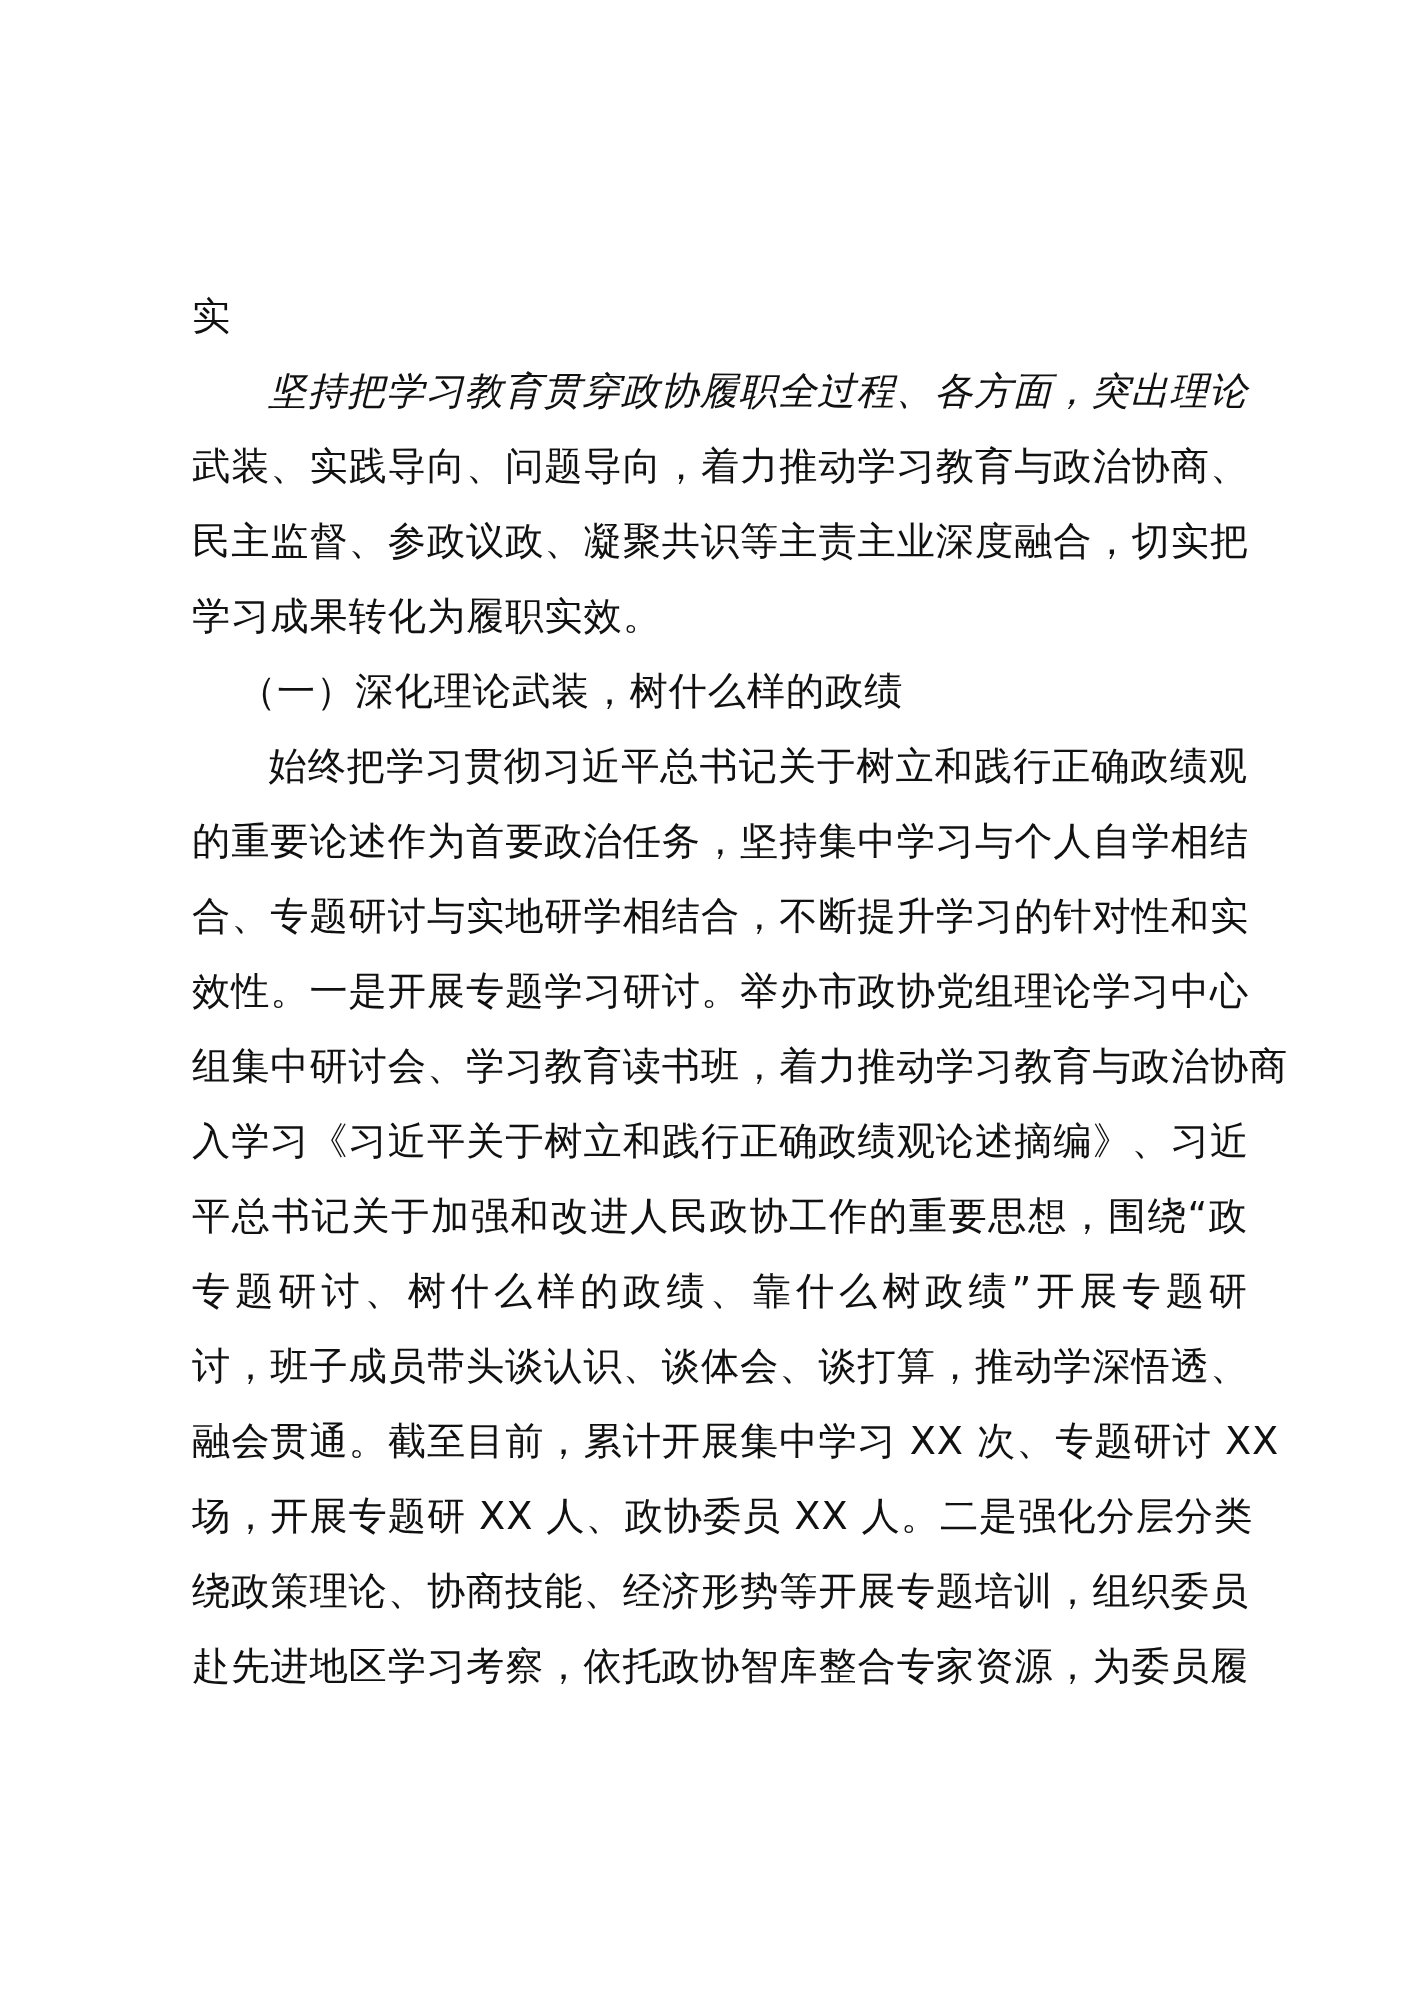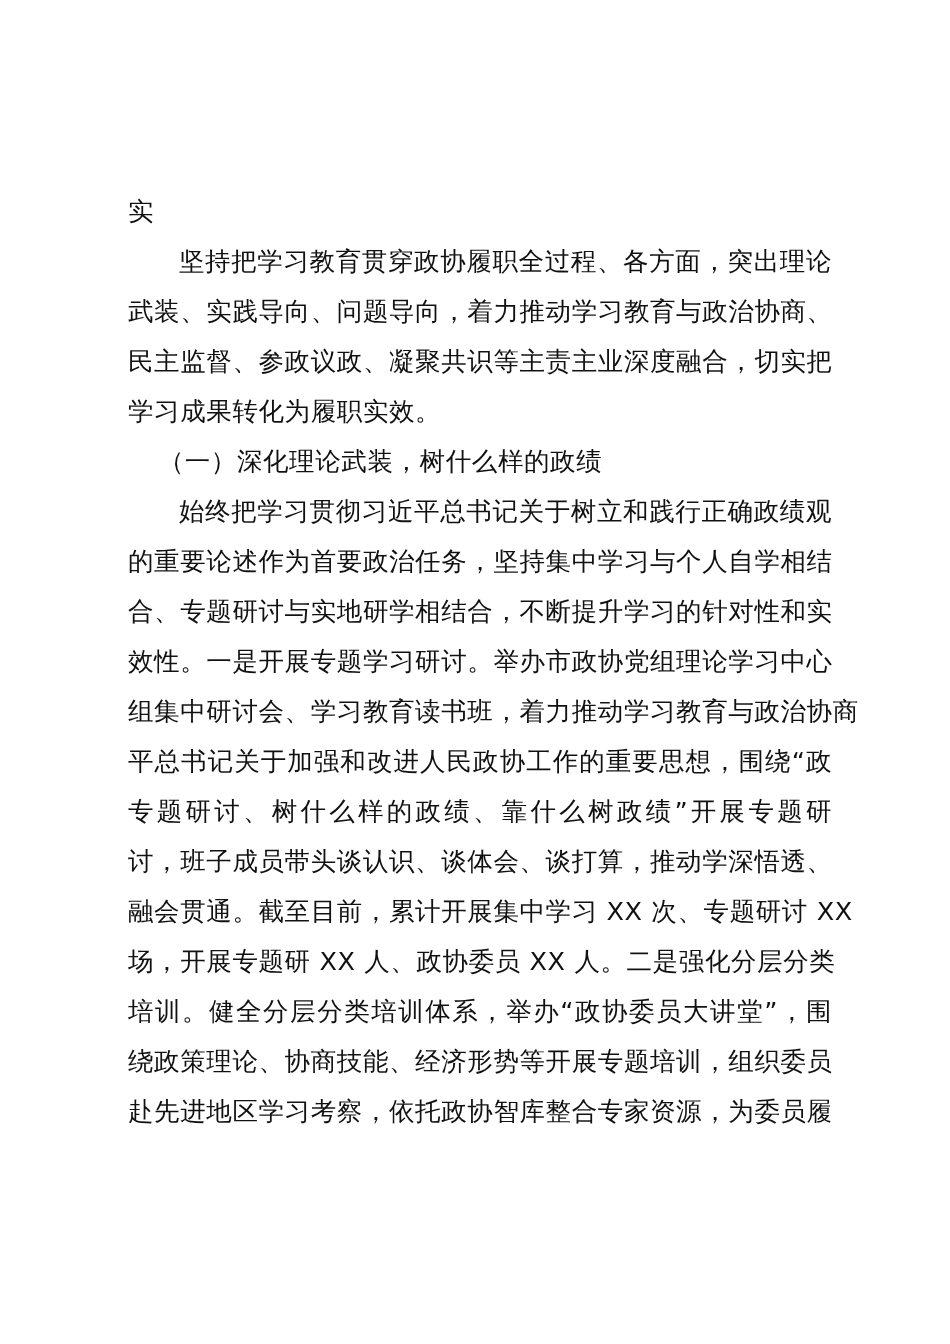--- a/index.html
+++ b/index.html
@@ -18,36 +18,36 @@
   .line { display: block; white-space: nowrap; text-align: justify; text-align-last: justify; }
   .line.last { text-align-last: left; }
 </style>
 </head>
 <body>
 
 <div class="page">
   <div class="line last">实</div>
 
   <div>
-    <div class="line" style="padding-left:2em;">坚持把学习教育贯穿政协履职全过程、各方面，突出理论</div>
+    <div class="line" style="padding-left:2em;font-style:italic;">坚持把学习教育贯穿政协履职全过程、各方面，突出理论</div>
     <div class="line">武装、实践导向、问题导向，着力推动学习教育与政治协商、</div>
     <div class="line">民主监督、参政议政、凝聚共识等主责主业深度融合，切实把</div>
     <div class="line last">学习成果转化为履职实效。</div>
   </div>
 
   <div class="line last" style="padding-left:1.2em;">（一）深化理论武装，树什么样的政绩</div>
 
   <div>
     <div class="line" style="padding-left:2em;">始终把学习贯彻习近平总书记关于树立和践行正确政绩观</div>
     <div class="line">的重要论述作为首要政治任务，坚持集中学习与个人自学相结</div>
     <div class="line">合、专题研讨与实地研学相结合，不断提升学习的针对性和实</div>
     <div class="line">效性。一是开展专题学习研讨。举办市政协党组理论学习中心</div>
     <div class="line">组集中研讨会、学习教育读书班，着力推动学习教育与政治协商</div>
+    <div class="line">入学习《习近平关于树立和践行正确政绩观论述摘编》、习近</div>
     <div class="line">平总书记关于加强和改进人民政协工作的重要思想，围绕“政</div>
     <div class="line">专题研讨、树什么样的政绩、靠什么树政绩”开展专题研</div>
     <div class="line">讨，班子成员带头谈认识、谈体会、谈打算，推动学深悟透、</div>
     <div class="line">融会贯通。截至目前，累计开展集中学习 XX 次、专题研讨 XX</div>
     <div class="line">场，开展专题研 XX 人、政协委员 XX 人。二是强化分层分类</div>
-    <div class="line">培训。健全分层分类培训体系，举办“政协委员大讲堂”，围</div>
     <div class="line">绕政策理论、协商技能、经济形势等开展专题培训，组织委员</div>
     <div class="line">赴先进地区学习考察，依托政协智库整合专家资源，为委员履</div>
   </div>
 </div>
 
 </body></html>

